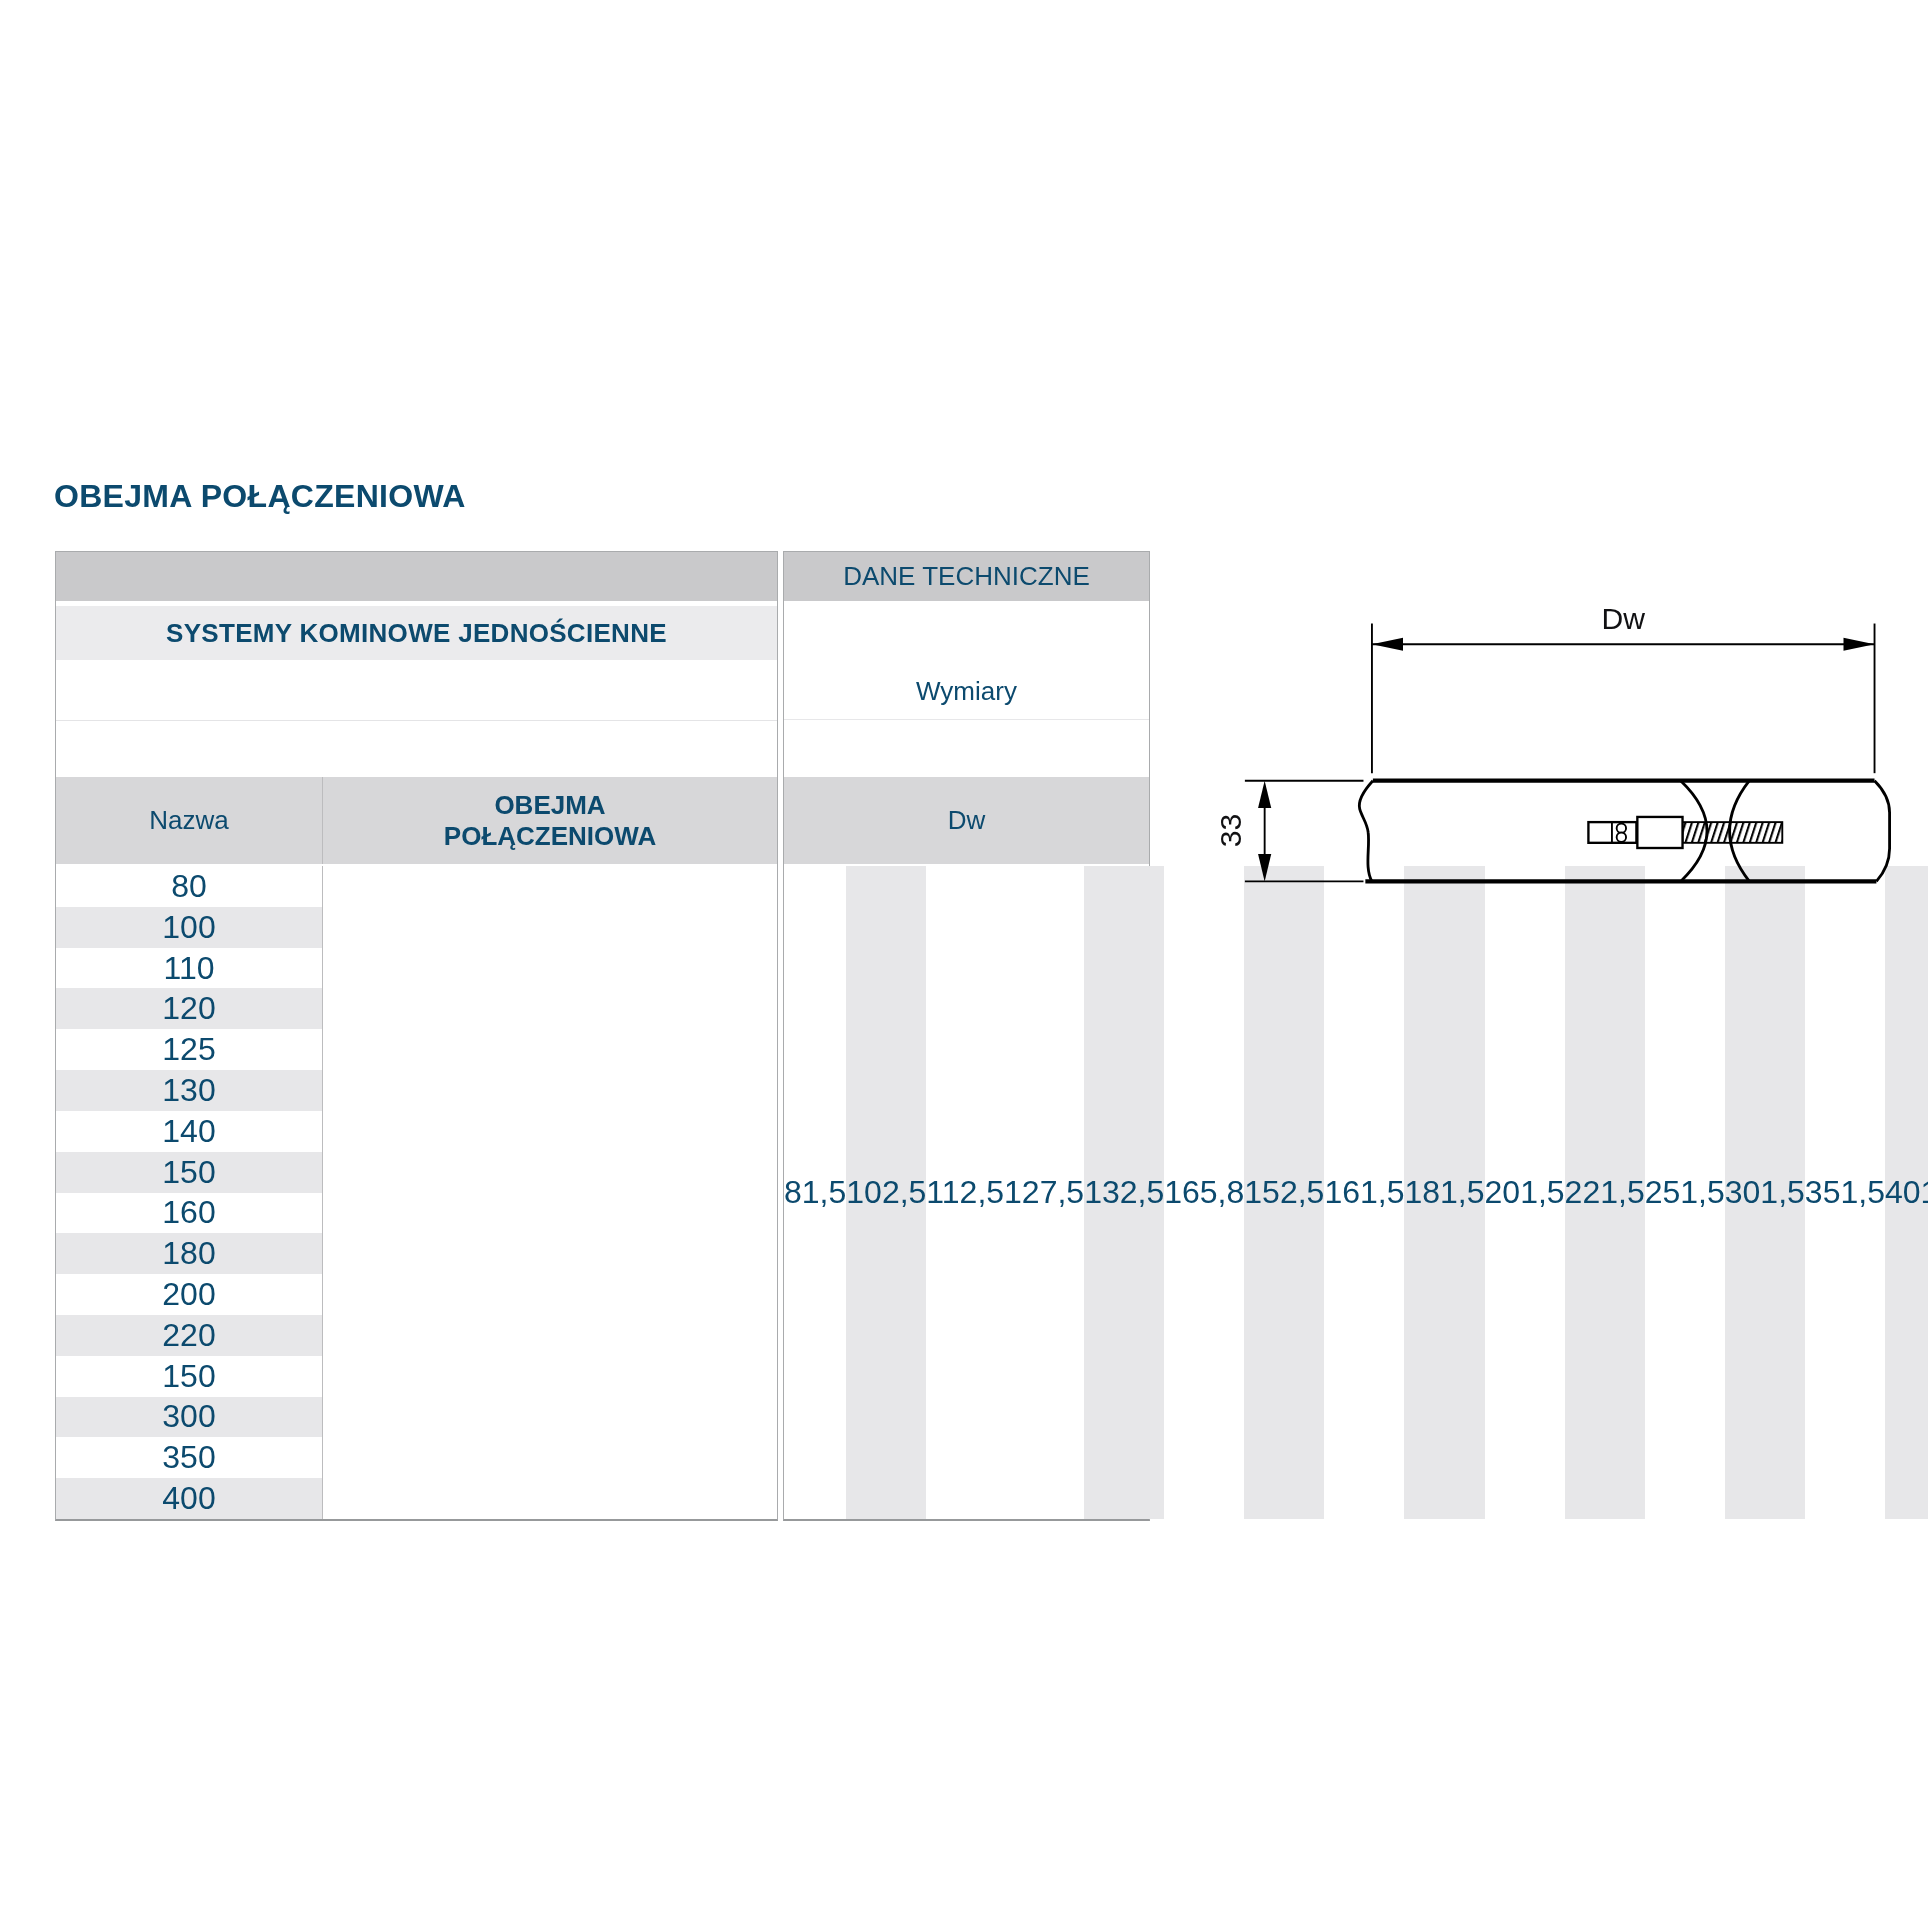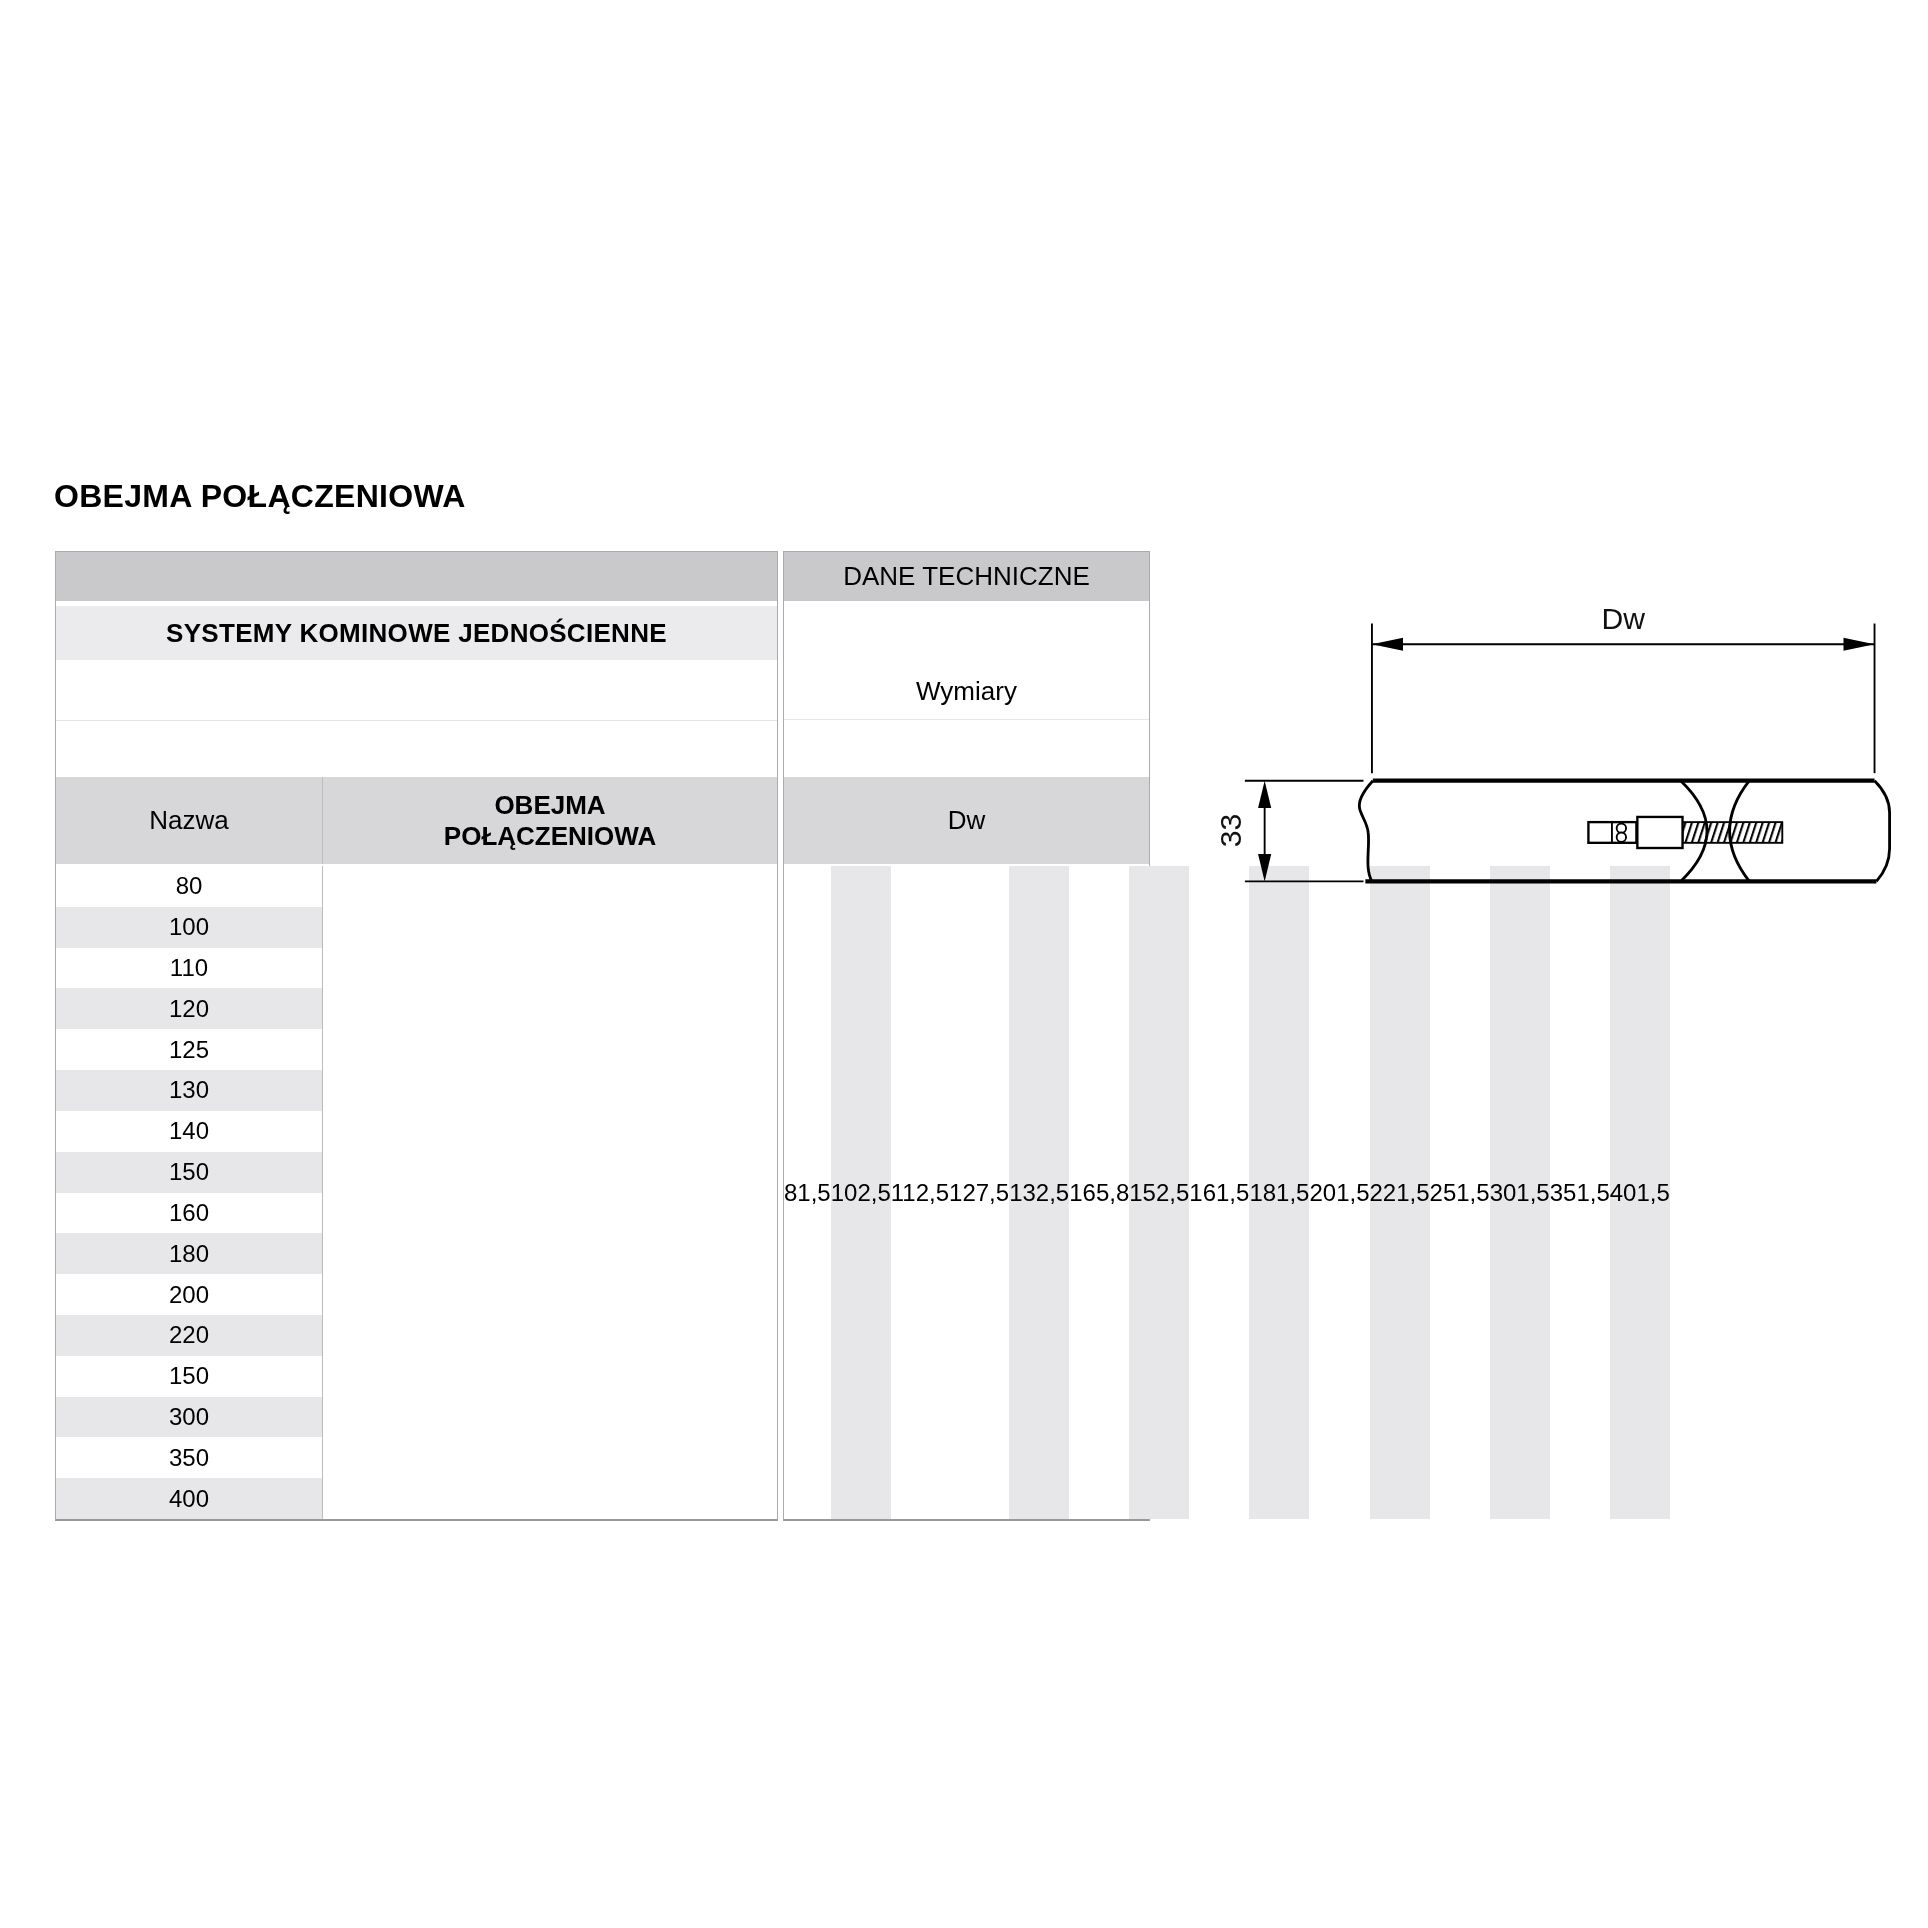--- a/index.html
+++ b/index.html
@@ -1,20 +1,20 @@
 <!DOCTYPE html>
 <html style="font-size:15px"><head>
 <meta charset="utf-8">
 <style>
   * { margin:0; padding:0; box-sizing:border-box; }
   html,body { background:#ffffff; }
   body { width:1928px; height:1928px; overflow:hidden; }
   #canvas {
     position:relative; width:1928px; height:1512px; background:#ffffff;
-    font-family:"Liberation Sans","DejaVu Sans",sans-serif; color:#000000;
+    font-family:"Liberation Sans","DejaVu Sans",sans-serif; color:#0c4a6e;
   }
 
   .title {
     position:absolute; left:54px; top:478px;
     font-size:32px; font-weight:700; letter-spacing:0.3px; white-space:nowrap;
   }
 
   
   .block { position:absolute; top:551px; border:0.9px solid #a9abad; border-bottom:2.8px solid #97999b; background:#fff; }
   #left-block  { left:55px;  width:723px; }
@@ -32,21 +32,21 @@
   .head-nazwa  { width:267px; border-right:0.9px solid #bcbcbe; font-size:26px; }
   .head-obejma { flex:1; font-weight:700; line-height:1.18; font-size:26px; }
 
   .wymiary { height:171px; background:#ffffff; font-size:26px; position:relative; }
   .wymiary::after { content:""; position:absolute; left:0; right:0; top:113px; height:0.9px; background:#e7e7e9; }
 
   .data-area { display:flex; height:653px; }
   .nazwa-col { width:267px; border-right:0.9px solid #bcbcbe; display:flex; flex-direction:column; }
   .obejma-col { flex:1; background:#ffffff; }
   .dw-col { display:flex; flex-direction:row; height:653px; }
-  .cell { flex:1; display:flex; align-items:center; justify-content:center; font-size:24px; }
+  .cell { flex:1; display:flex; align-items:center; justify-content:center; font-size:32px; }
   .stripe { background:#e7e7e9; }
 
   
   #diagram { position:absolute; left:1205px; top:584px; width:716px; height:320px; }
   #diagram text { font-family:"Liberation Sans","DejaVu Sans",sans-serif; fill:#111113; }
 </style>
 </head>
 <body>
 
 <div id="canvas">

